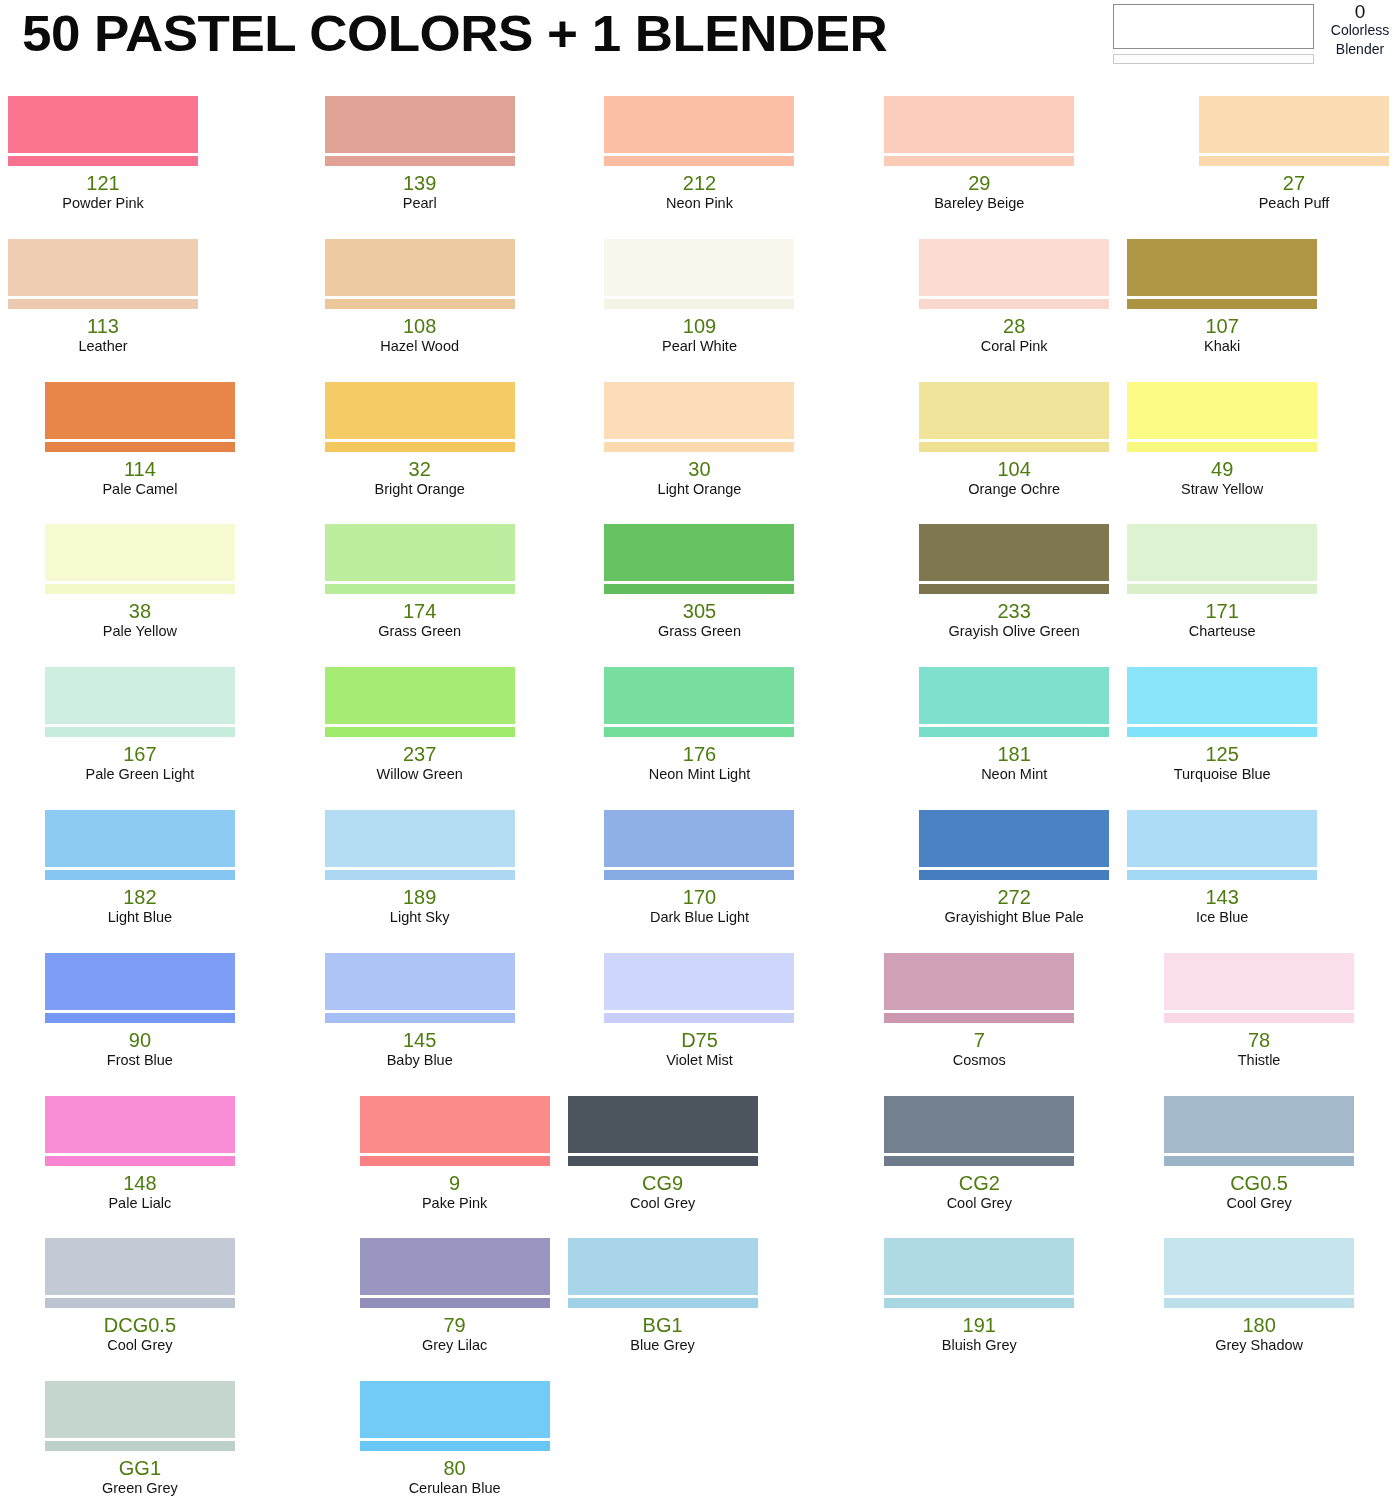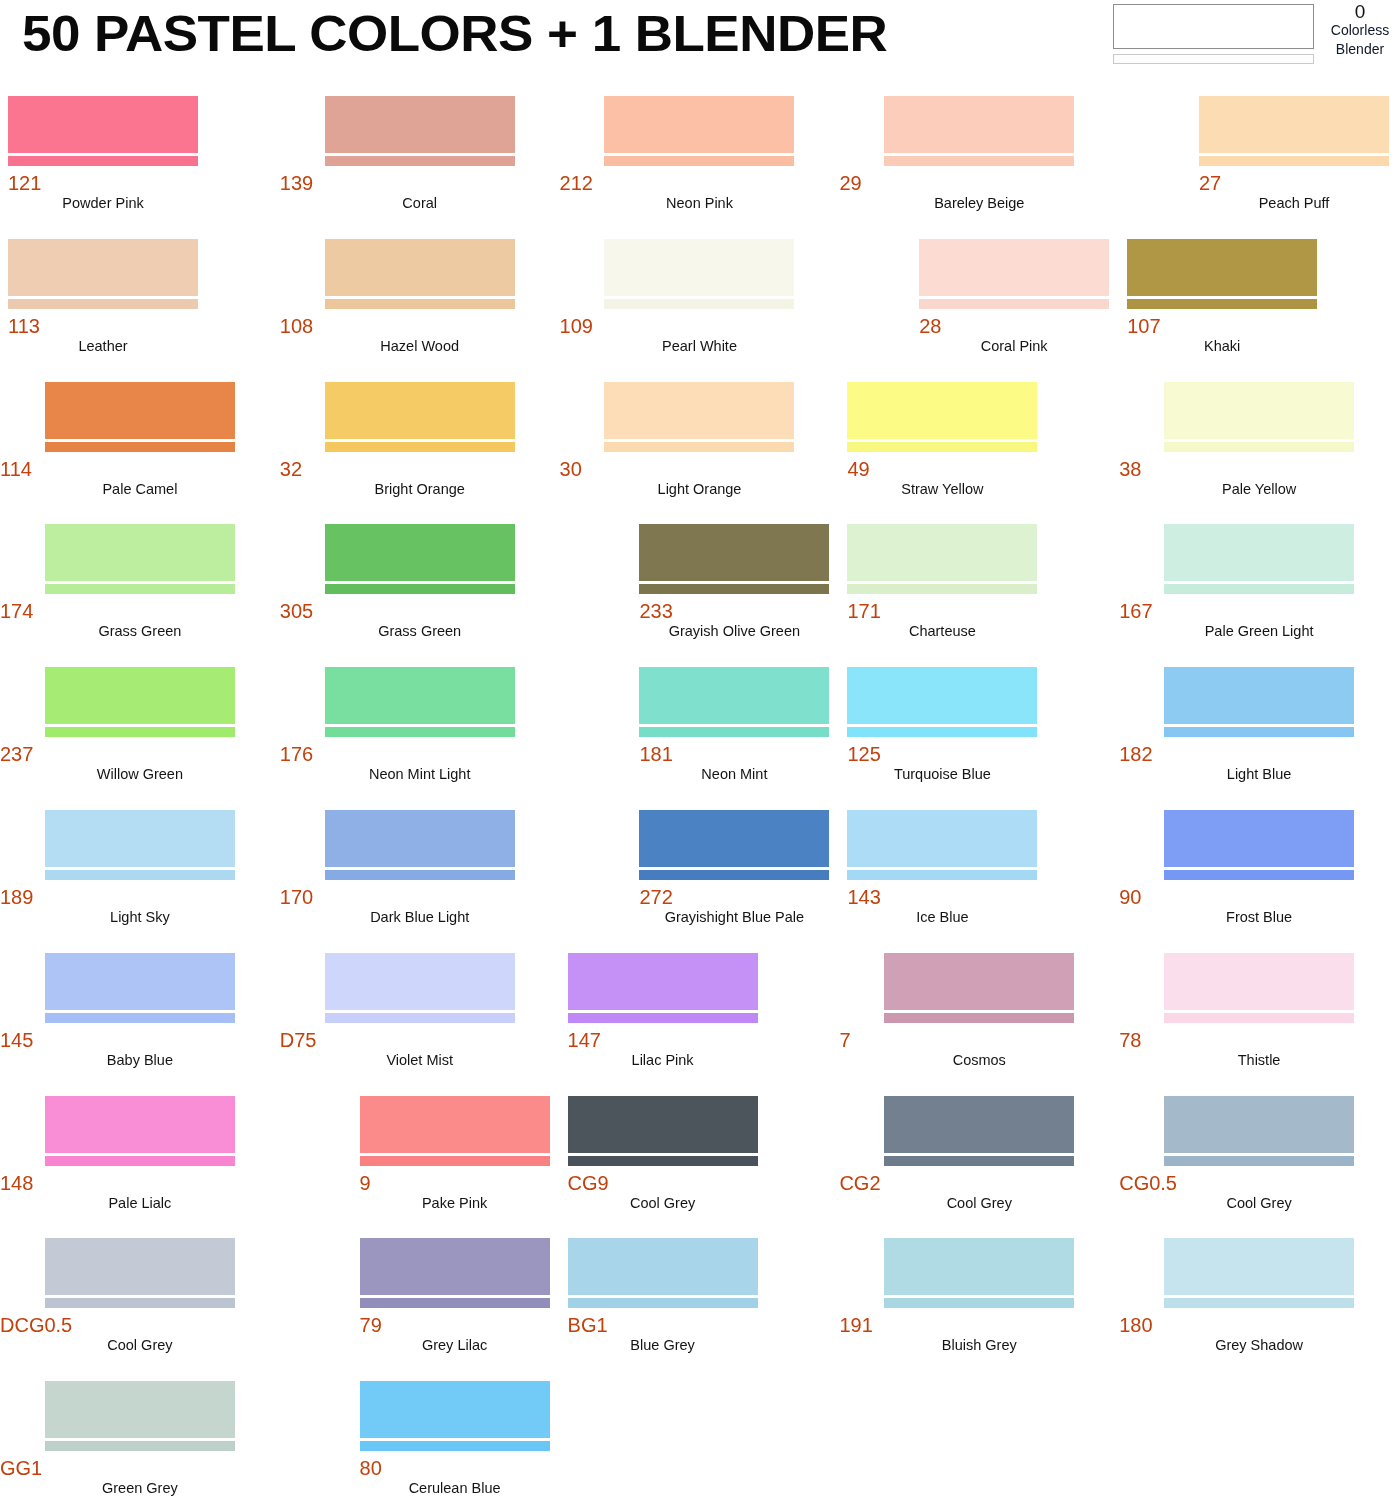--- a/index.html
+++ b/index.html
@@ -107,24 +107,24 @@
     transform: translateX(-50%);
     top: 68px;
     width: 190px;
     height: 10px;
   }
   .swatch-code {
     position: absolute;
     left: 0;
     right: 0;
     top: 84px;
-    text-align: left;
+    text-align: center;
     font-size: 20px;
     line-height: 22px;
-    color: #c2410c;
+    color: #4d7c0f;
     white-space: nowrap;
   }
   .swatch-name {
     position: absolute;
     left: 0;
     right: 0;
     top: 106px;
     text-align: center;
     font-size: 14.5px;
     line-height: 18px;
@@ -178,21 +178,21 @@
     <div class="swatch col-1">
       <div class="swatch-block" style="background: rgb(251, 116, 144);"></div>
       <div class="swatch-bar" style="background: rgb(248, 113, 142);"></div>
       <div class="swatch-code">121</div>
       <div class="swatch-name">Powder Pink</div>
     </div>
     <div class="swatch col-2">
       <div class="swatch-block" style="background: rgb(224, 164, 150);"></div>
       <div class="swatch-bar" style="background: rgb(223, 162, 148);"></div>
       <div class="swatch-code">139</div>
-      <div class="swatch-name">Coral</div>
+      <div class="swatch-name">Pearl</div>
     </div>
     <div class="swatch col-3">
       <div class="swatch-block" style="background: rgb(251, 192, 166);"></div>
       <div class="swatch-bar" style="background: rgb(250, 189, 162);"></div>
       <div class="swatch-code">212</div>
       <div class="swatch-name">Neon Pink</div>
     </div>
     <div class="swatch col-4">
       <div class="swatch-block" style="background: rgb(252, 205, 186);"></div>
       <div class="swatch-bar" style="background: rgb(250, 203, 183);"></div>
@@ -246,20 +246,26 @@
       <div class="swatch-bar" style="background: rgb(244, 200, 95);"></div>
       <div class="swatch-code">32</div>
       <div class="swatch-name">Bright Orange</div>
     </div>
     <div class="swatch col-4">
       <div class="swatch-block" style="background: rgb(252, 221, 183);"></div>
       <div class="swatch-bar" style="background: rgb(251, 218, 176);"></div>
       <div class="swatch-code">30</div>
       <div class="swatch-name">Light Orange</div>
     </div>
+    <div class="swatch col-5">
+      <div class="swatch-block" style="background: rgb(240, 228, 155);"></div>
+      <div class="swatch-bar" style="background: rgb(238, 225, 148);"></div>
+      <div class="swatch-code">104</div>
+      <div class="swatch-name">Orange Ochre</div>
+    </div>
     <div class="swatch col-1">
       <div class="swatch-block" style="background: rgb(251, 251, 134);"></div>
       <div class="swatch-bar" style="background: rgb(248, 248, 128);"></div>
       <div class="swatch-code">49</div>
       <div class="swatch-name">Straw Yellow</div>
     </div>
     <div class="swatch col-2">
       <div class="swatch-block" style="background: rgb(248, 251, 210);"></div>
       <div class="swatch-bar" style="background: rgb(245, 248, 201);"></div>
       <div class="swatch-code">38</div>
@@ -360,26 +366,20 @@
       <div class="swatch-bar" style="background: rgb(166, 190, 246);"></div>
       <div class="swatch-code">145</div>
       <div class="swatch-name">Baby Blue</div>
     </div>
     <div class="swatch col-4">
       <div class="swatch-block" style="background: rgb(207, 214, 251);"></div>
       <div class="swatch-bar" style="background: rgb(199, 207, 250);"></div>
       <div class="swatch-code">D75</div>
       <div class="swatch-name">Violet Mist</div>
     </div>
-    <div class="swatch col-1">
-      <div class="swatch-block" style="background: rgb(198, 145, 247);"></div>
-      <div class="swatch-bar" style="background: rgb(191, 136, 246);"></div>
-      <div class="swatch-code">147</div>
-      <div class="swatch-name">Lilac Pink</div>
-    </div>
     <div class="swatch col-2">
       <div class="swatch-block" style="background: rgb(208, 160, 182);"></div>
       <div class="swatch-bar" style="background: rgb(203, 152, 176);"></div>
       <div class="swatch-code">7</div>
       <div class="swatch-name">Cosmos</div>
     </div>
     <div class="swatch col-3">
       <div class="swatch-block" style="background: rgb(251, 222, 236);"></div>
       <div class="swatch-bar" style="background: rgb(250, 216, 232);"></div>
       <div class="swatch-code">78</div>

